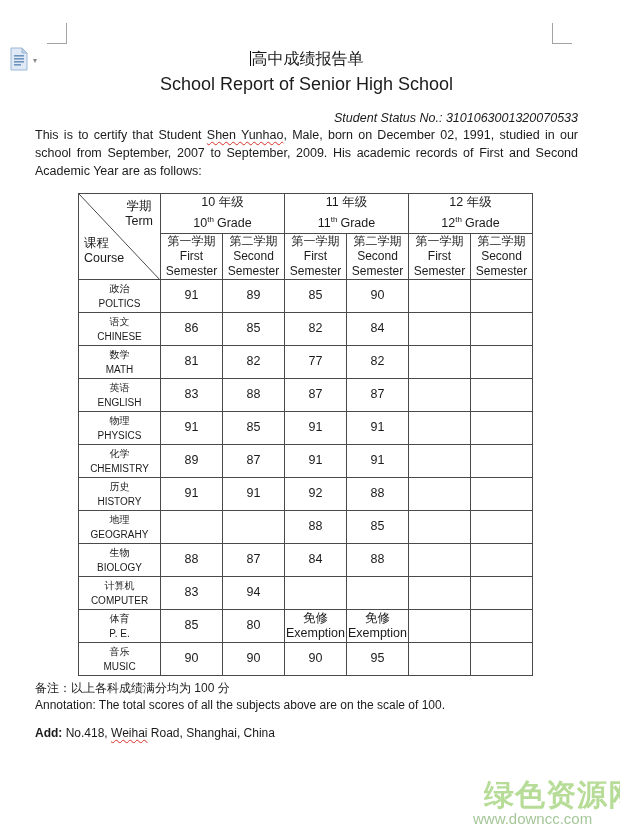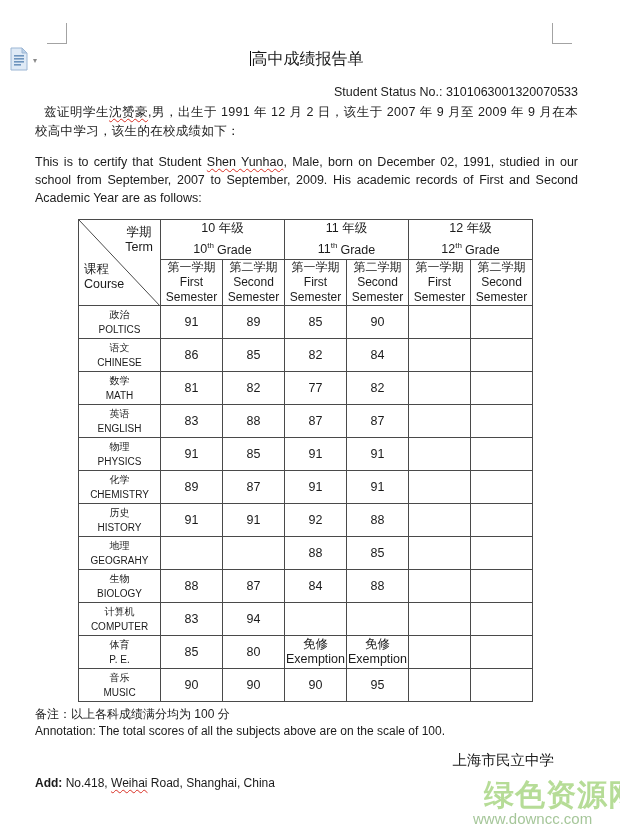--- a/index.html
+++ b/index.html
@@ -15,21 +15,21 @@
   .crop{position:absolute;width:19px;height:20px;}
   .crop-tl{left:47px;top:23px;border-right:1px solid #a3a3a3;border-bottom:1px solid #a3a3a3;}
   .crop-tr{left:552px;top:23px;border-left:1px solid #a3a3a3;border-bottom:1px solid #a3a3a3;}
   .doc-btn{position:absolute;left:8px;top:47px;display:flex;align-items:center;gap:3px;cursor:pointer;}
   .drop-arrow{font-size:8px;color:#8a8a8a;line-height:8px;}
   
   .content{position:absolute;left:35px;top:0;width:543px;}
   .title-zh{padding-top:50px;font-size:16px;line-height:18px;text-align:center;font-weight:normal;margin:0;}
   .caret{display:inline-block;width:1px;height:15px;background:#000;vertical-align:-2px;margin-right:1px;}
   .title-en{font-size:18px;line-height:20px;text-align:center;margin:6px 0 0 0;font-weight:normal;}
-  .status{margin-top:17px;font-size:12.5px;line-height:15px;text-align:right;}
+  .status{margin-top:17px;font-size:12.5px;line-height:15px;text-align:right;font-style:italic;}
   .para{font-size:12.5px;line-height:18.5px;text-align:justify;}
   .para-zh{margin-top:3px;text-indent:9px;letter-spacing:.3px;}
   .para-en{margin-top:0;line-height:18px;}
   .sp{text-decoration:underline;text-decoration-style:wavy;text-decoration-color:#d93025;text-decoration-thickness:1px;text-underline-offset:2px;}
   
   table.grades{border-collapse:collapse;table-layout:fixed;margin:1px 0 0 43px;}
   table.grades col.c-subject{width:82px;}
   table.grades col.c-score{width:62px;}
   table.grades th,table.grades td{border:1px solid #4a4a4a;padding:0;text-align:center;font-weight:normal;vertical-align:middle;}
   tr.grade-row{height:40px;}
@@ -81,24 +81,24 @@
         <rect x="6" y="17" width="7" height="1.6" fill="#6e94bd"></rect>
       </svg>
     </span>
     <span class="drop-arrow">▾</span>
   </div>
 
   <div class="content">
 
     <h1 class="title-zh"><span class="caret"></span><span>高中成绩报告单</span></h1>
 
+    <h2 class="title-en">School Report of Senior High School</h2>
 
     <div class="status">Student Status No.: 3101063001320070533</div>
 
-    <p class="para para-zh"><span>兹证明学生</span><span class="sp">沈赟豪</span><span>,男，出生于 1991 年 12 月 2 日，该生于 2007 年 9 月至 2009 年 9 月在本校高中学习，该生的在校成绩如下：</span></p>
 
     <p class="para para-en"><span>This is to certify that Student </span><span class="sp">Shen Yunhao</span><span>, Male, born on December 02, 1991, studied in our school from September, 2007 to September, 2009. His academic records of First and Second Academic Year are as follows:</span></p>
 
     <table class="grades">
       <colgroup>
         <col class="c-subject">
           <col class="c-score">
           <col class="c-score">
           <col class="c-score">
           <col class="c-score">
@@ -313,21 +313,20 @@
             <td class="score"></td>
             <td class="score"></td>
           </tr>
         </tbody>
     </table>
 
     <div class="note-zh">备注：以上各科成绩满分均为 100 分</div>
     <div class="note-en">Annotation: The total scores of all the subjects above are on the scale of 100.</div>
 
     <div class="sig">
-      <div class="sig-zh">上海市民立中学</div>
     </div>
 
     <div class="footer">
       <div><b>Add:</b><span> No.418, </span><span class="sp">Weihai</span><span> Road, Shanghai, China</span></div>
 
     </div>
 
   </div>
 
   <div class="wm wm-text" style="color: rgb(124, 193, 67); opacity: 0.55;">绿色资源网</div>

